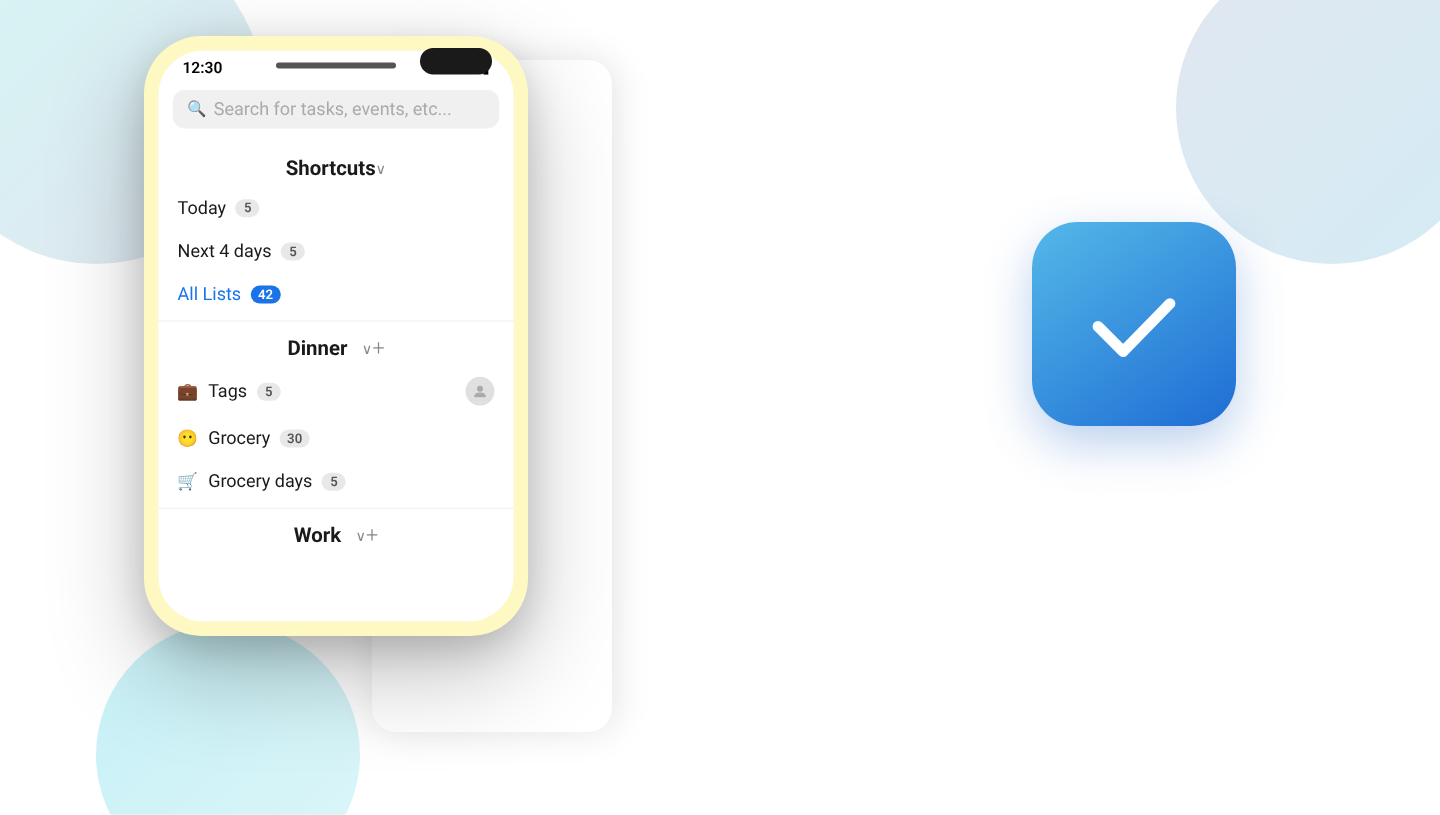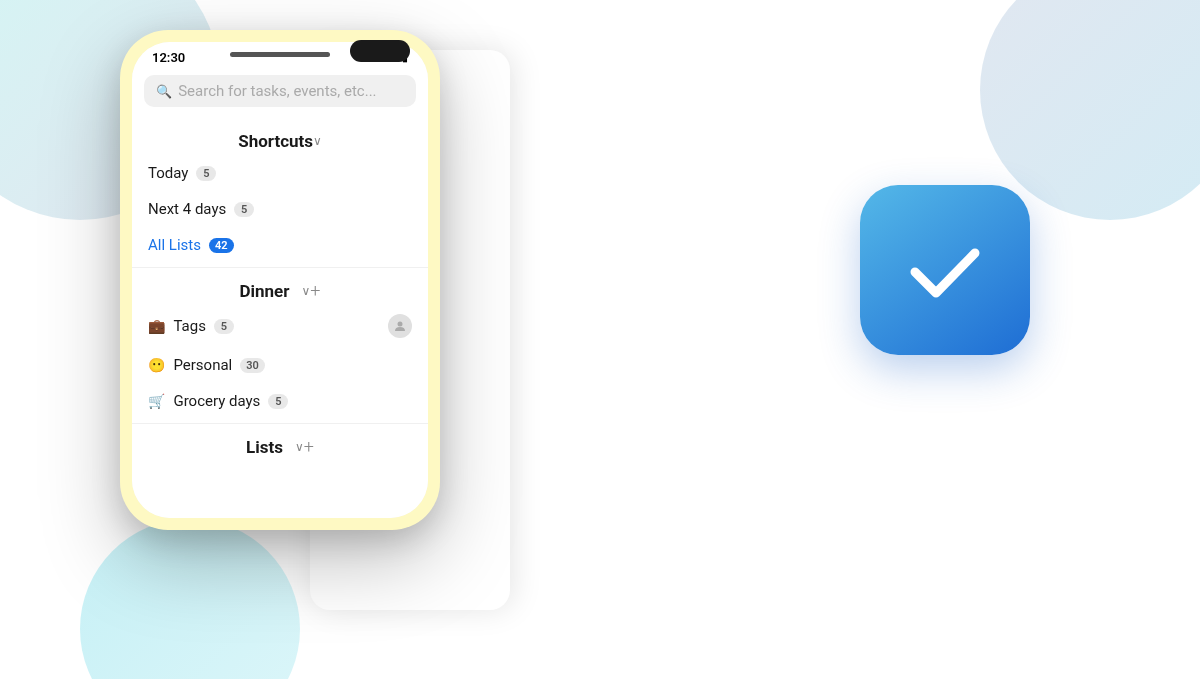--- a/index.html
+++ b/index.html
@@ -458,38 +458,38 @@
             <svg width="12" height="12" viewBox="0 0 12 12">
                 <circle cx="6" cy="4" r="2.5" fill="#aaa"></circle>
                 <path d="M1,11 Q1,7 6,7 Q11,7 11,11" fill="#aaa"></path>
               </svg>
           </div>
         </div>
 
         <div class="nav-item">
           <div class="nav-item-left">
             <span class="emoji">😶</span>
-            <span class="nav-item-label">Personal</span>
+            <span class="nav-item-label">Grocery</span>
             <span class="badge">30</span>
           </div>
         </div>
 
         <div class="nav-item">
           <div class="nav-item-left">
             <span class="emoji">🛒</span>
             <span class="nav-item-label">Grocery days</span>
             <span class="badge">5</span>
           </div>
         </div>
 
         <div class="divider"></div>
 
         <div class="section-header">
           <div class="nav-item-left">
-            <span class="section-title">Lists</span>
+            <span class="section-title">Work</span>
             <span class="chevron-icon" style="margin-left:4px;">∨</span>
           </div>
           <span class="plus-icon">+</span>
         </div>
 
       </div>
     </div>
   </div>
 </div>
 

